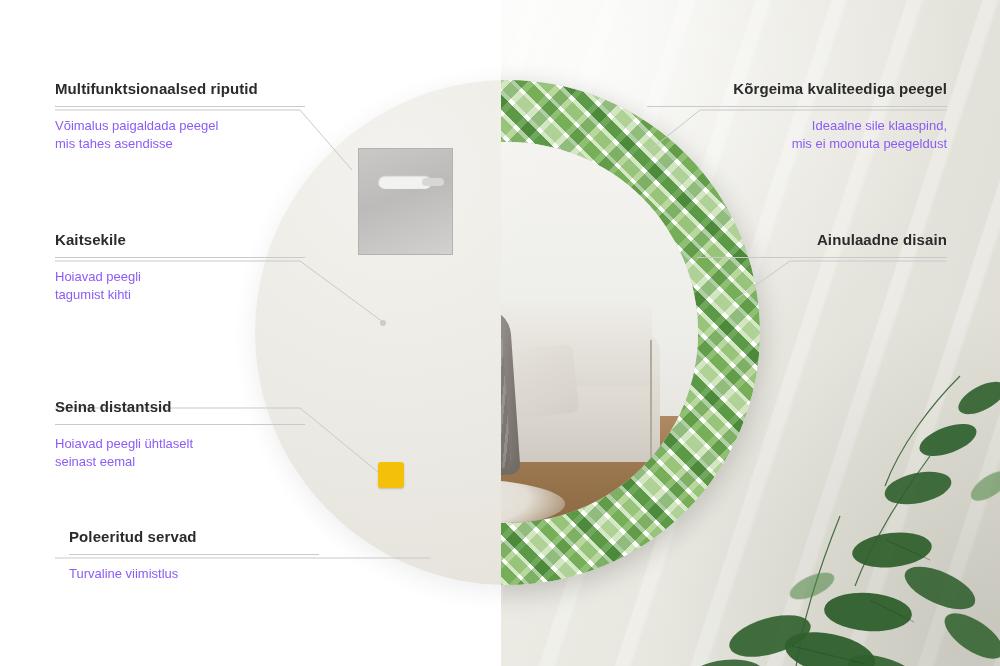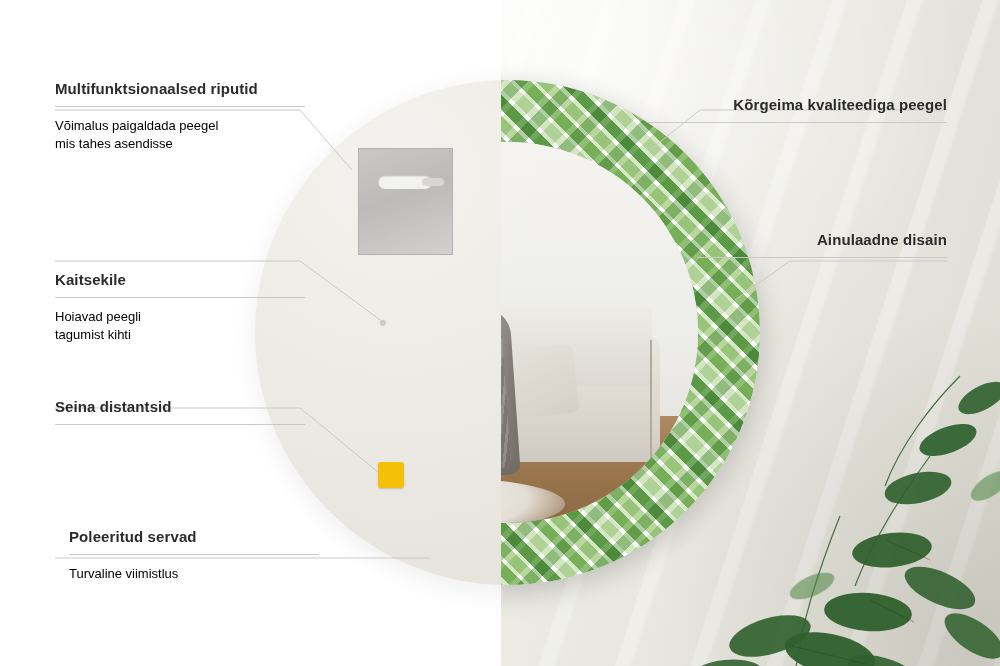--- a/index.html
+++ b/index.html
@@ -174,21 +174,21 @@
   
   .callout{position:absolute;}
   .callout .title{
     font-size:15px;font-weight:bold;color:#2b2b2b;letter-spacing:.1px;
     white-space:nowrap;
   }
   .callout .rule{
     height:1px;background:#c9c9c9;margin:9px 0 10px 0;
   }
   .callout .desc{
-    font-size:13px;line-height:18px;color:#000000;white-space:pre-line;
+    font-size:13px;line-height:18px;color:#8b5cf6;white-space:pre-line;
   }
   .callout.left{text-align:left;}
   .callout.right{text-align:right;}
 
   
   .leaders{position:absolute;left:0;top:0;width:1000px;height:666px;pointer-events:none;}
 </style>
 </head>
 <body>
 
@@ -237,41 +237,45 @@
     <path d="M947 261 H790 L735 300" fill="none" stroke="#c9c9c9" stroke-width="1"></path>
   </svg>
 
   <div class="callout left" style="left:55px;top:80px;width:250px;">
     <div class="title">Multifunktsionaalsed riputid</div>
     <div class="rule"></div>
     <div class="desc">Võimalus paigaldada peegel
 mis tahes asendisse</div>
   </div>
 
-  <div class="callout left" style="left:55px;top:231px;width:250px;margin-top:40px;">
+  <div class="callout left" style="left:55px;top:231px;width:250px;">
     <div class="title">Kaitsekile</div>
     <div class="rule"></div>
     <div class="desc">Hoiavad peegli
 tagumist kihti</div>
   </div>
 
   <div class="callout left" style="left:55px;top:398px;width:250px;">
     <div class="title">Seina distantsid</div>
     <div class="rule"></div>
+    <div class="desc">Hoiavad peegli ühtlaselt
+seinast eemal</div>
   </div>
 
   <div class="callout left" style="left:69px;top:528px;width:250px;">
     <div class="title">Poleeritud servad</div>
     <div class="rule"></div>
     <div class="desc">Turvaline viimistlus</div>
   </div>
 
-  <div class="callout right" style="left:647px;top:80px;width:300px;margin-top:16px;">
+  <div class="callout right" style="left:647px;top:80px;width:300px;">
     <div class="title">Kõrgeima kvaliteediga peegel</div>
     <div class="rule"></div>
+    <div class="desc">Ideaalne sile klaaspind,
+mis ei moonuta peegeldust</div>
   </div>
 
   <div class="callout right" style="left:697px;top:231px;width:250px;">
     <div class="title">Ainulaadne disain</div>
     <div class="rule"></div>
   </div>
 
   <div class="leaves">
     <svg width="380" height="360" viewBox="0 0 380 360">
       <g stroke="#2e5a2a" stroke-width="1.2" fill="none" opacity=".85">

